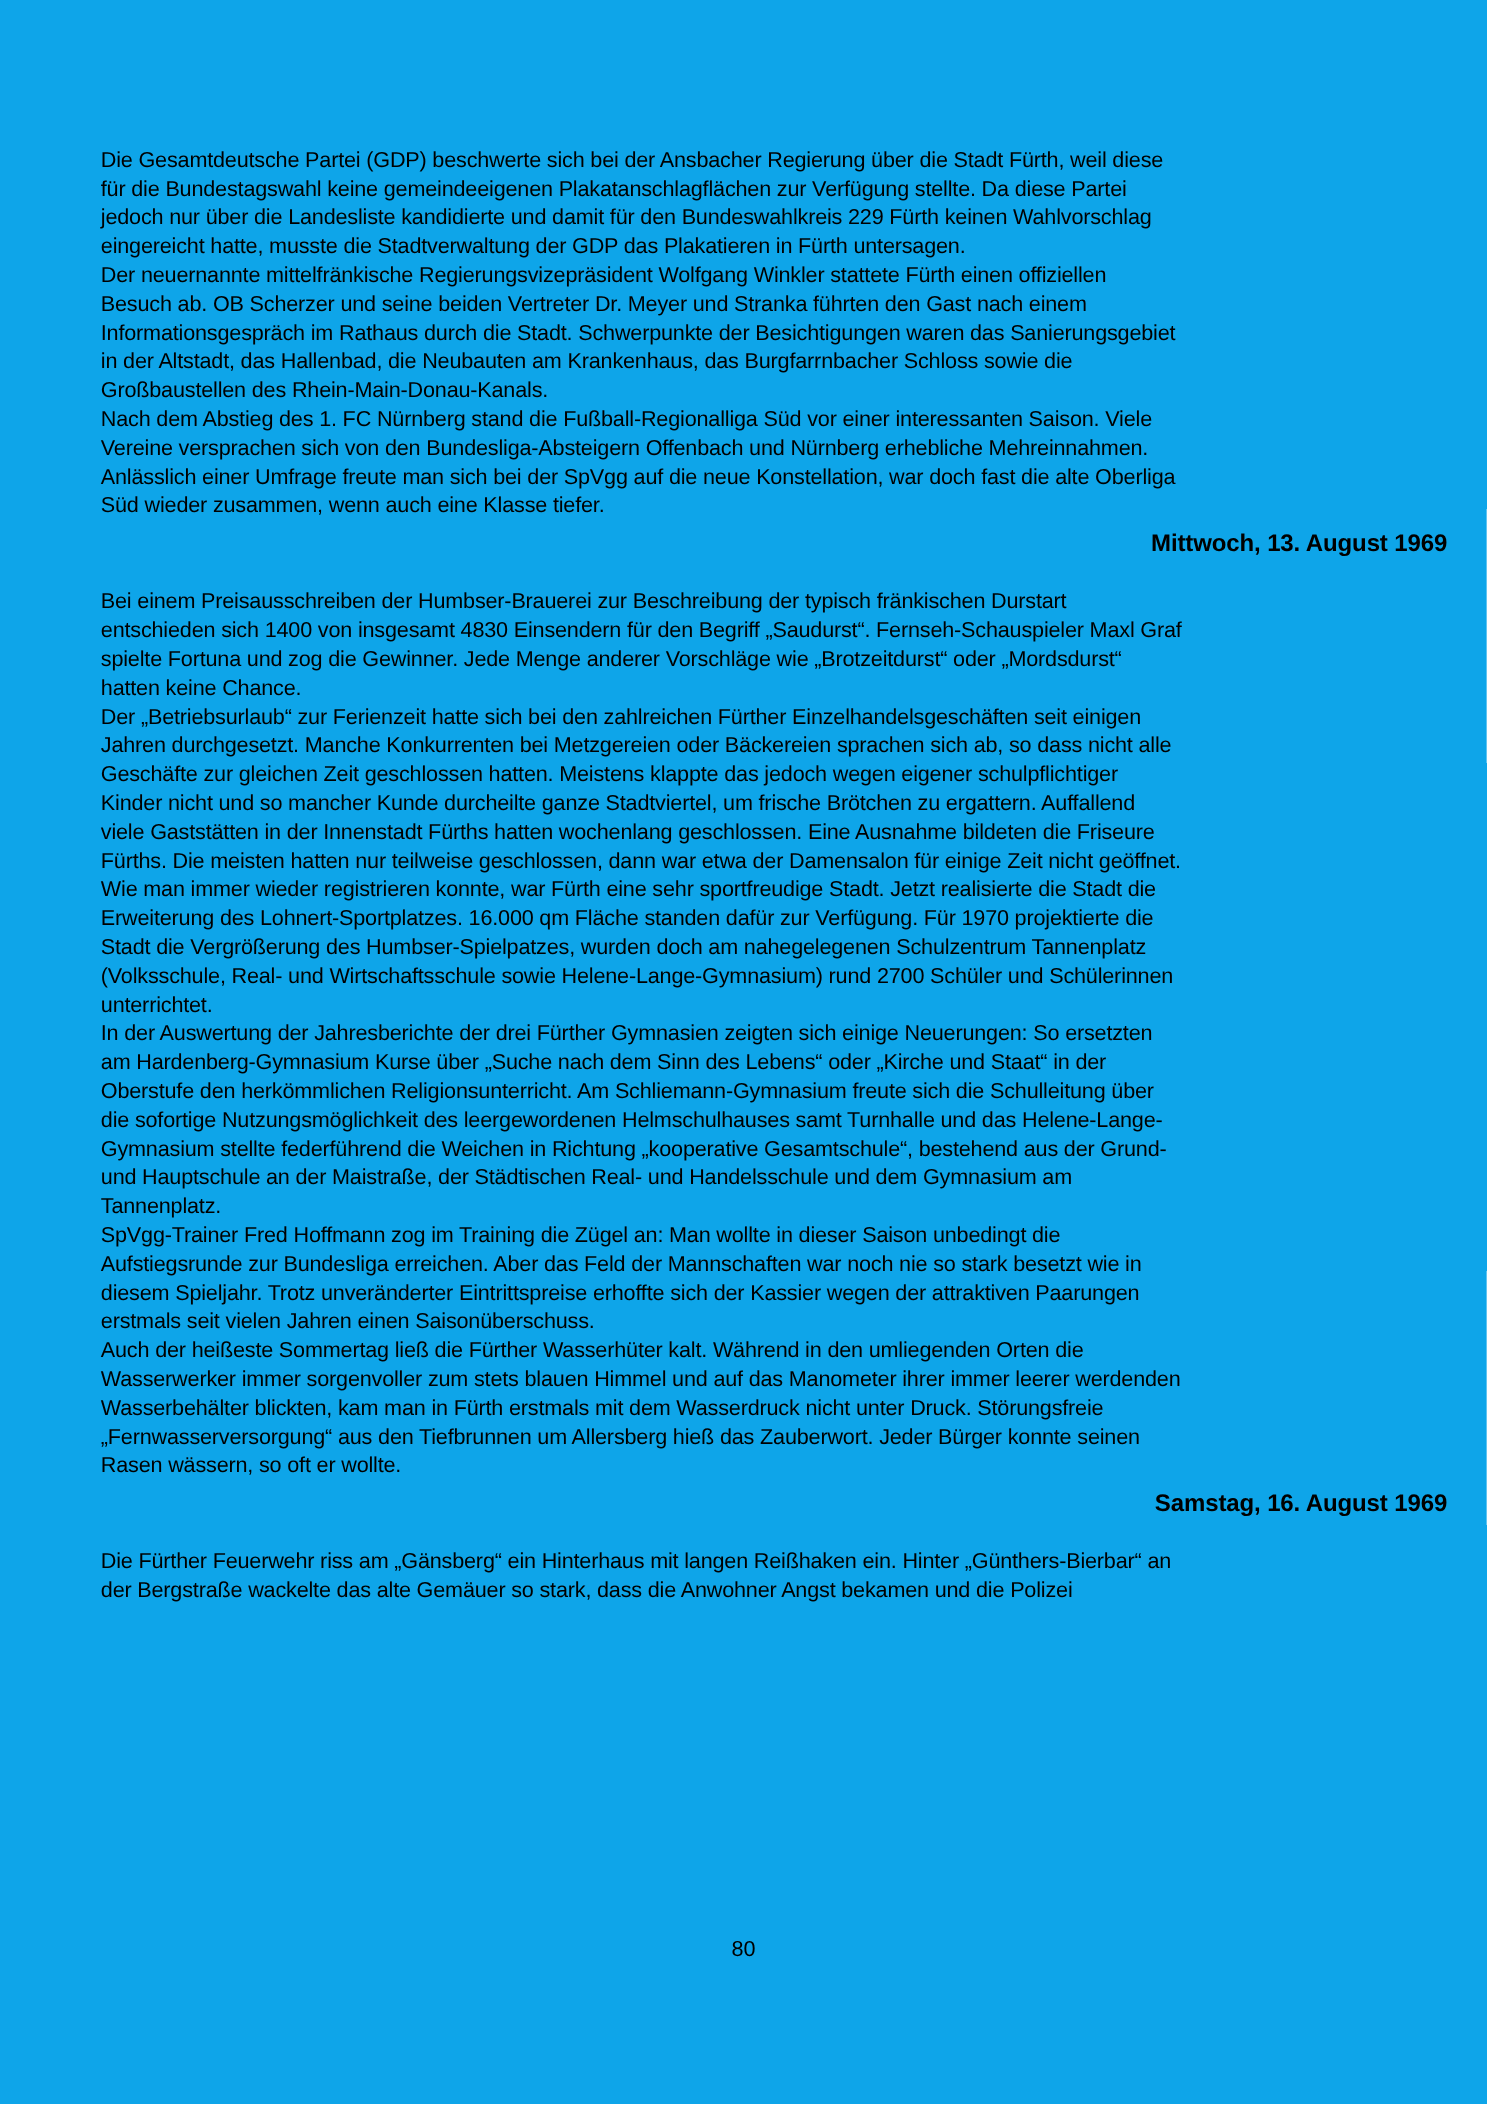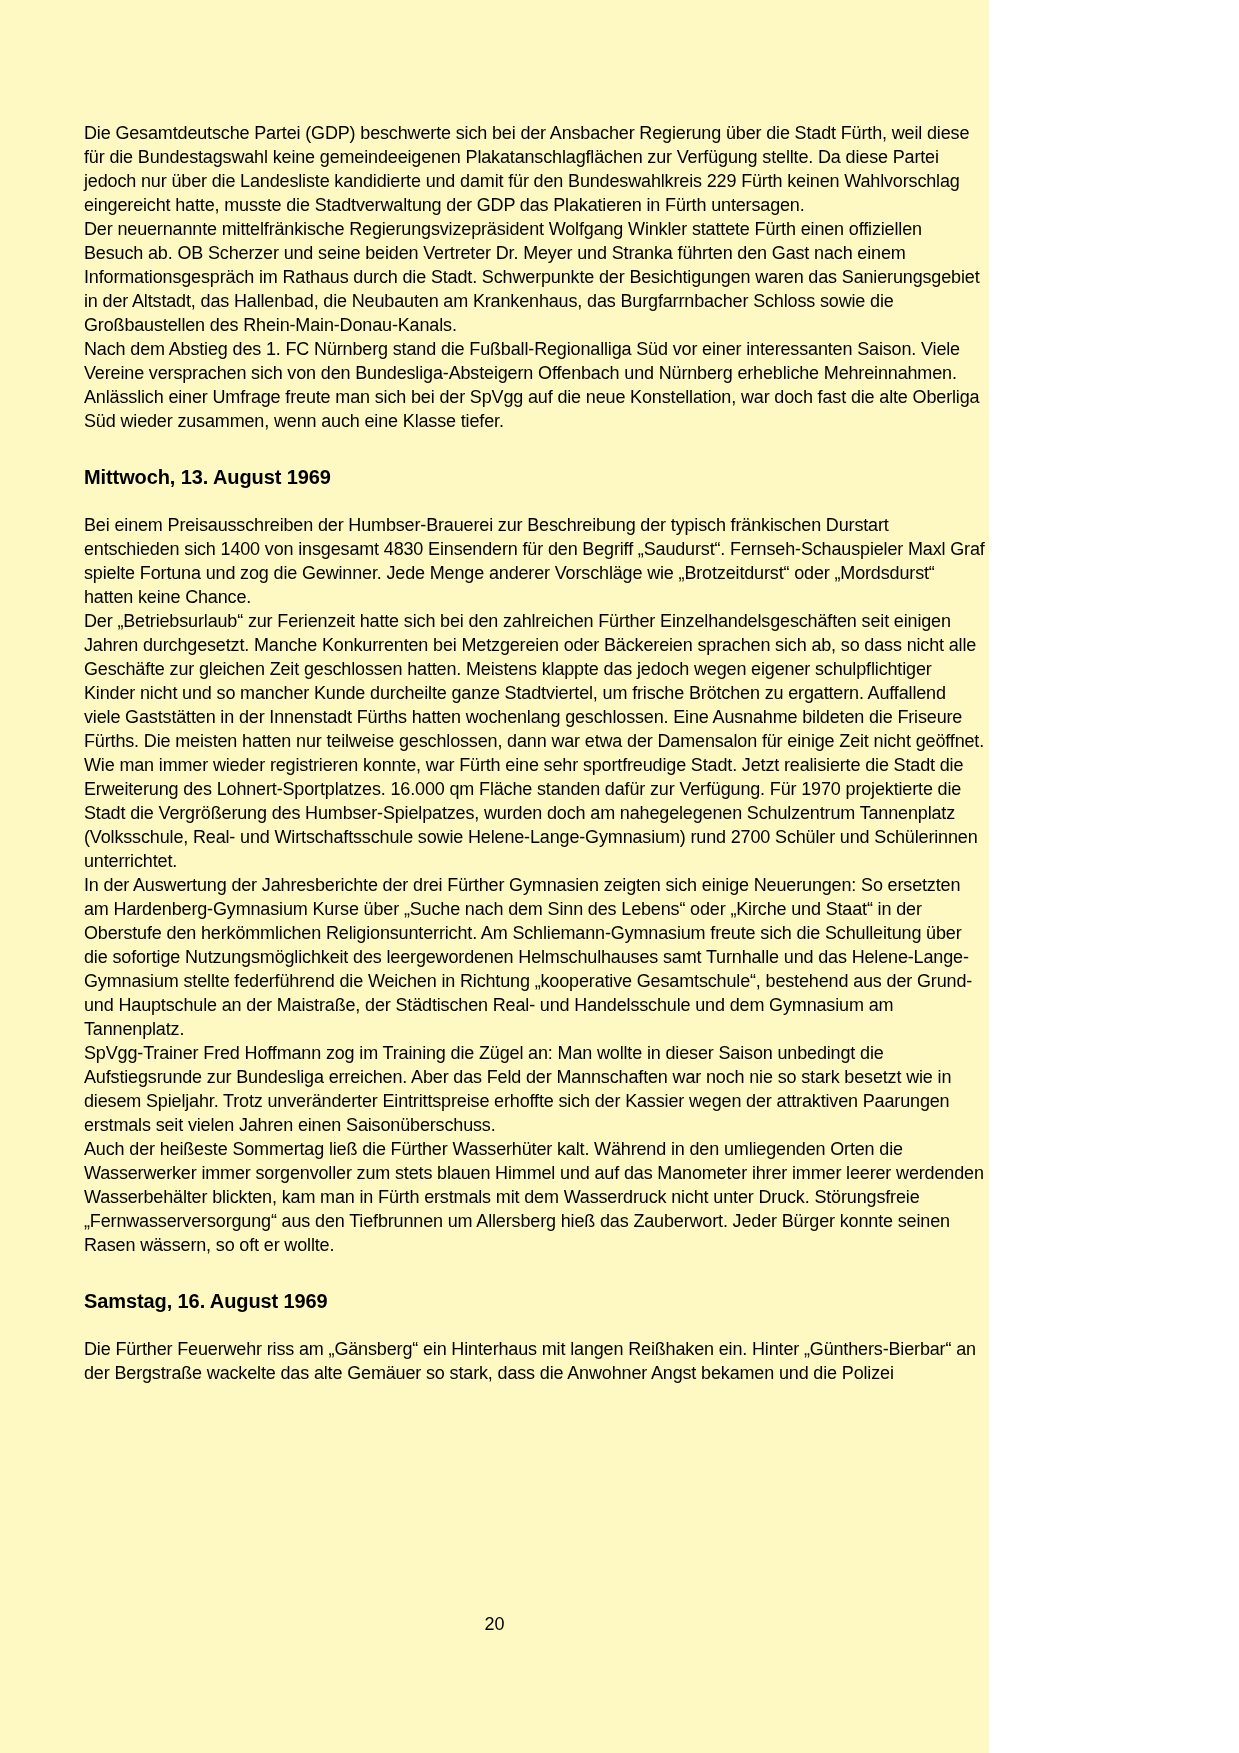--- a/index.html
+++ b/index.html
@@ -2,47 +2,48 @@
 <html><head>
 <meta charset="utf-8">
 <style>
   html, body {
     margin: 0;
     padding: 0;
     background: #ffffff;
   }
   #page {
     position: relative;
-    width: 989px;
+    width: 1239px;
     height: 1753px;
-    background: #fef9c3;
+    background: #0ea5e9;
     color: #000000;
     font-family: "Liberation Sans", "DejaVu Sans", sans-serif;
     overflow: hidden;
   }
   .content {
     position: absolute;
     left: 84px;
     top: 121px;
     width: 1122px;
   }
   .para {
     margin: 0;
     font-size: 18px;
     line-height: 24px;
     white-space: pre;
     letter-spacing: -0.15px;
   }
   .heading {
-    margin: 32px 0 24px 0;
+    margin: 8px 0 24px 0;
     font-size: 20px;
     line-height: 24px;
     font-weight: bold;
     white-space: pre;
     letter-spacing: -0.1px;
+    text-align: right;
   }
   .page-number {
     position: absolute;
     top: 1612px;
     left: 0;
     width: 100%;
     text-align: center;
     font-size: 18px;
     line-height: 24px;
   }
@@ -99,14 +100,14 @@
 Wasserwerker immer sorgenvoller zum stets blauen Himmel und auf das Manometer ihrer immer leerer werdenden
 Wasserbehälter blickten, kam man in Fürth erstmals mit dem Wasserdruck nicht unter Druck. Störungsfreie
 „Fernwasserversorgung“ aus den Tiefbrunnen um Allersberg hieß das Zauberwort. Jeder Bürger konnte seinen
 Rasen wässern, so oft er wollte.</p>
 
     <h2 class="heading">Samstag, 16. August 1969</h2>
     <p class="para">Die Fürther Feuerwehr riss am „Gänsberg“ ein Hinterhaus mit langen Reißhaken ein. Hinter „Günthers-Bierbar“ an
 der Bergstraße wackelte das alte Gemäuer so stark, dass die Anwohner Angst bekamen und die Polizei</p>
   </div>
 
-  <div class="page-number">20</div>
+  <div class="page-number">80</div>
 </div>
 
 </body></html>

